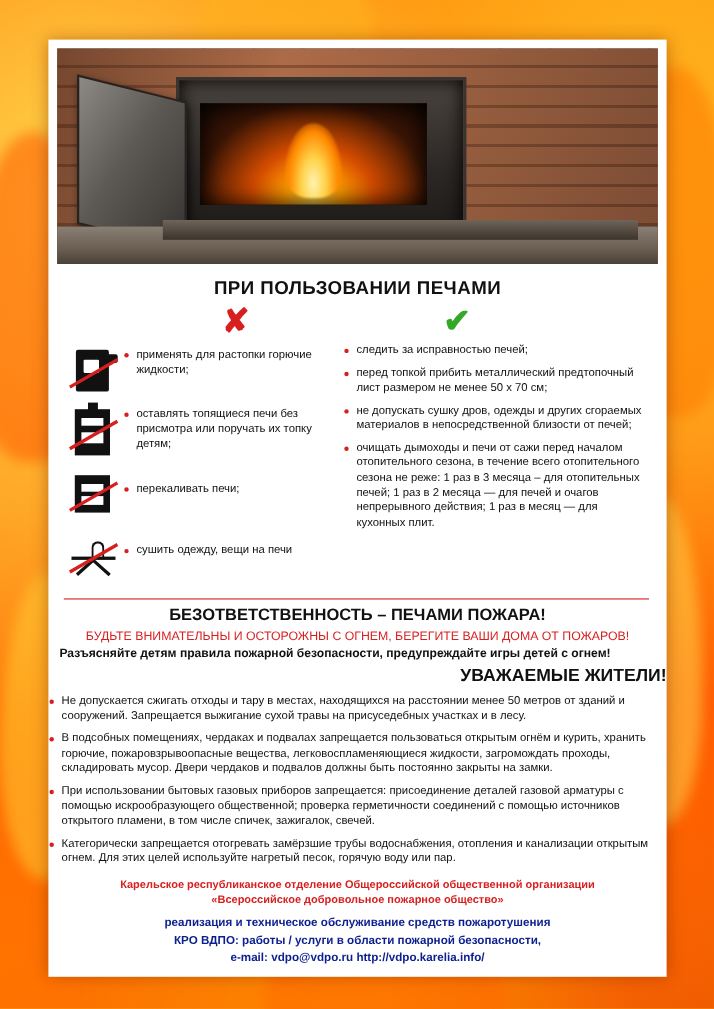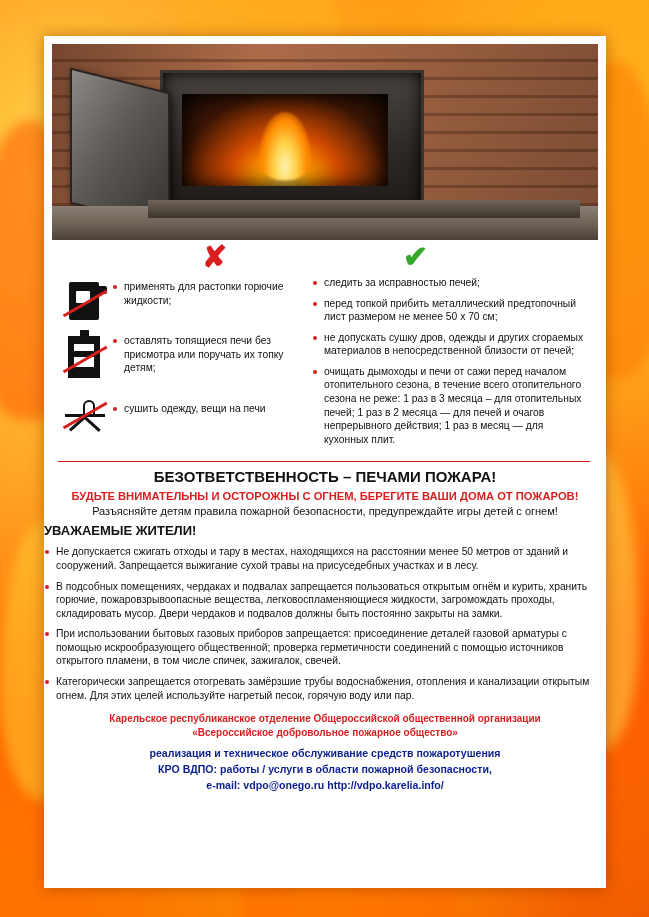--- a/index.html
+++ b/index.html
@@ -252,34 +252,33 @@
   .head2 {
     text-align: center;
     font-size: 15px;
     font-weight: bold;
     color: #111;
     margin: 4px 0 5px 0;
   }
   .red-line1 {
     text-align: center;
     color: #d81f1f;
-    font-weight: bold;
+    font-weight: normal;
     font-size: 11.2px;
     margin: 2px 10px;
   }
   .black-line2 {
-    text-align: center;
     color: #111;
-    font-weight: normal;
+    font-weight: bold;
     font-size: 11px;
     margin: 3px 10px 6px;
   }
   .head3 {
-    text-align: left;
-    font-size: 13px;
+    text-align: right;
+    font-size: 16px;
     font-weight: bold;
     color: #111;
     margin: 4px 0 7px 0;
   }
   .residents {
     padding: 0 18px 0 16px;
   }
   .residents li {
     font-size: 10.4px;
     margin-bottom: 9px;
@@ -321,20 +320,21 @@
     <div class="brick-shade"></div>
     <div class="stove-front"></div>
     <div class="fire-box">
       <div class="fire-flame"></div>
     </div>
     <div class="stove-open-door"></div>
     <div class="ash-floor"></div>
     <div class="hearth"></div>
   </div>
 
+  <h1 class="title">ПРИ ПОЛЬЗОВАНИИ ПЕЧАМИ</h1>
 
   <div class="marks">
     <span class="mark-x">✘</span>
     <span class="mark-v">✔</span>
   </div>
 
   <div class="cols">
     <div class="col-left">
 
       <div class="bad-row">
@@ -356,20 +356,32 @@
               <div class="slotA"></div>
               <div class="slotB"></div>
             </div>
           <div class="slash"></div>
         </div>
         <ul class="bullets" style="margin-top:2px;">
           <li>оставлять топящиеся печи без присмотра или поручать их топку детям;</li>
         </ul>
       </div>
 
+      <div class="bad-row">
+        <div class="bad-icon">
+          <div class="ic-stove" style="top:8px;height:34px;">
+              <div class="slotA"></div>
+              <div class="slotB" style="top:19px;height:8px;"></div>
+            </div>
+          <div class="slash"></div>
+        </div>
+        <ul class="bullets" style="margin-top:14px;">
+          <li>перекаливать печи;</li>
+        </ul>
+      </div>
 
       <div class="bad-row">
         <div class="bad-icon">
           <div class="ic-hanger">
             <div class="hook"></div>
             <div class="bar"></div>
             <div class="v1"></div>
             <div class="v2"></div>
           </div>
           <div class="slash"></div>
@@ -406,17 +418,17 @@
   </ul>
 
   <div class="org">
     <div>Карельское республиканское отделение Общероссийской общественной организации</div>
     <div>«Всероссийское добровольное пожарное общество»</div>
   </div>
 
   <div class="footer">
     <div>реализация и техническое обслуживание  средств пожаротушения</div>
     <div>КРО ВДПО: работы / услуги в области пожарной безопасности,</div>
-    <div>e-mail: vdpo@onego.ru   http://vdpo.karelia.info/</div>
+    <div>e-mail: vdpo@vdpo.ru   http://vdpo.karelia.info/</div>
 
   </div>
 
 </div>
 
 </body></html>

